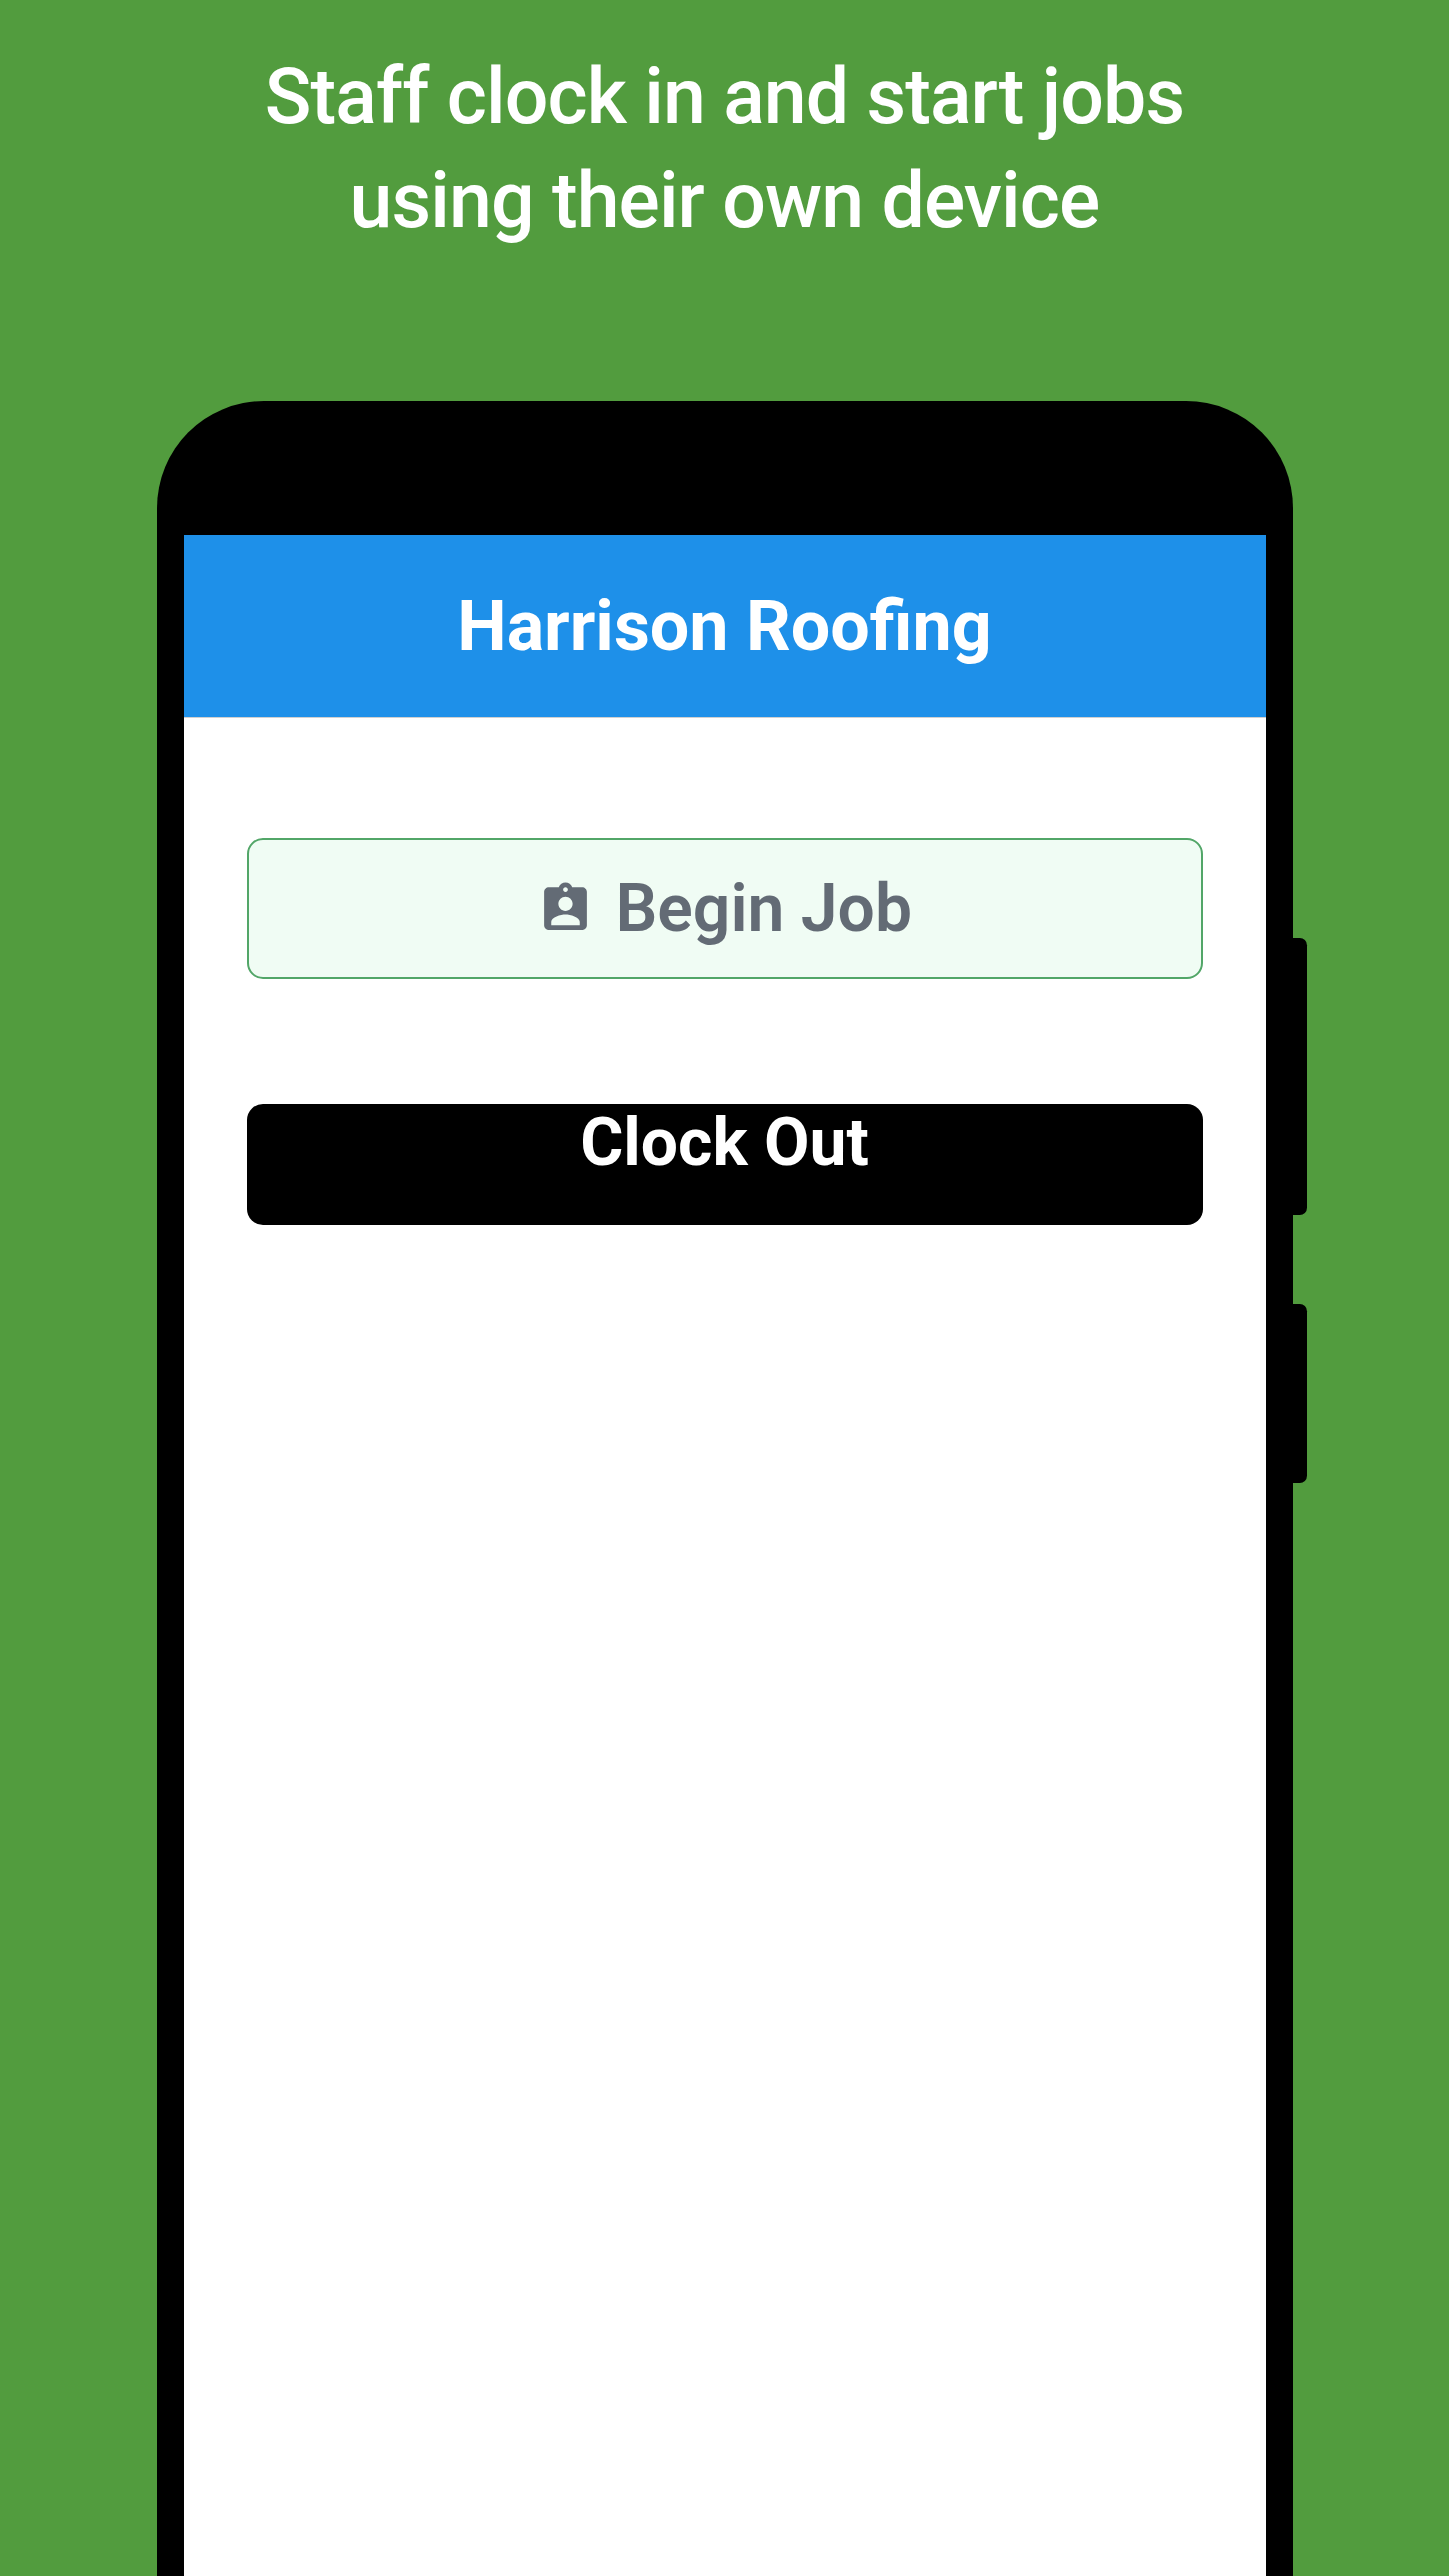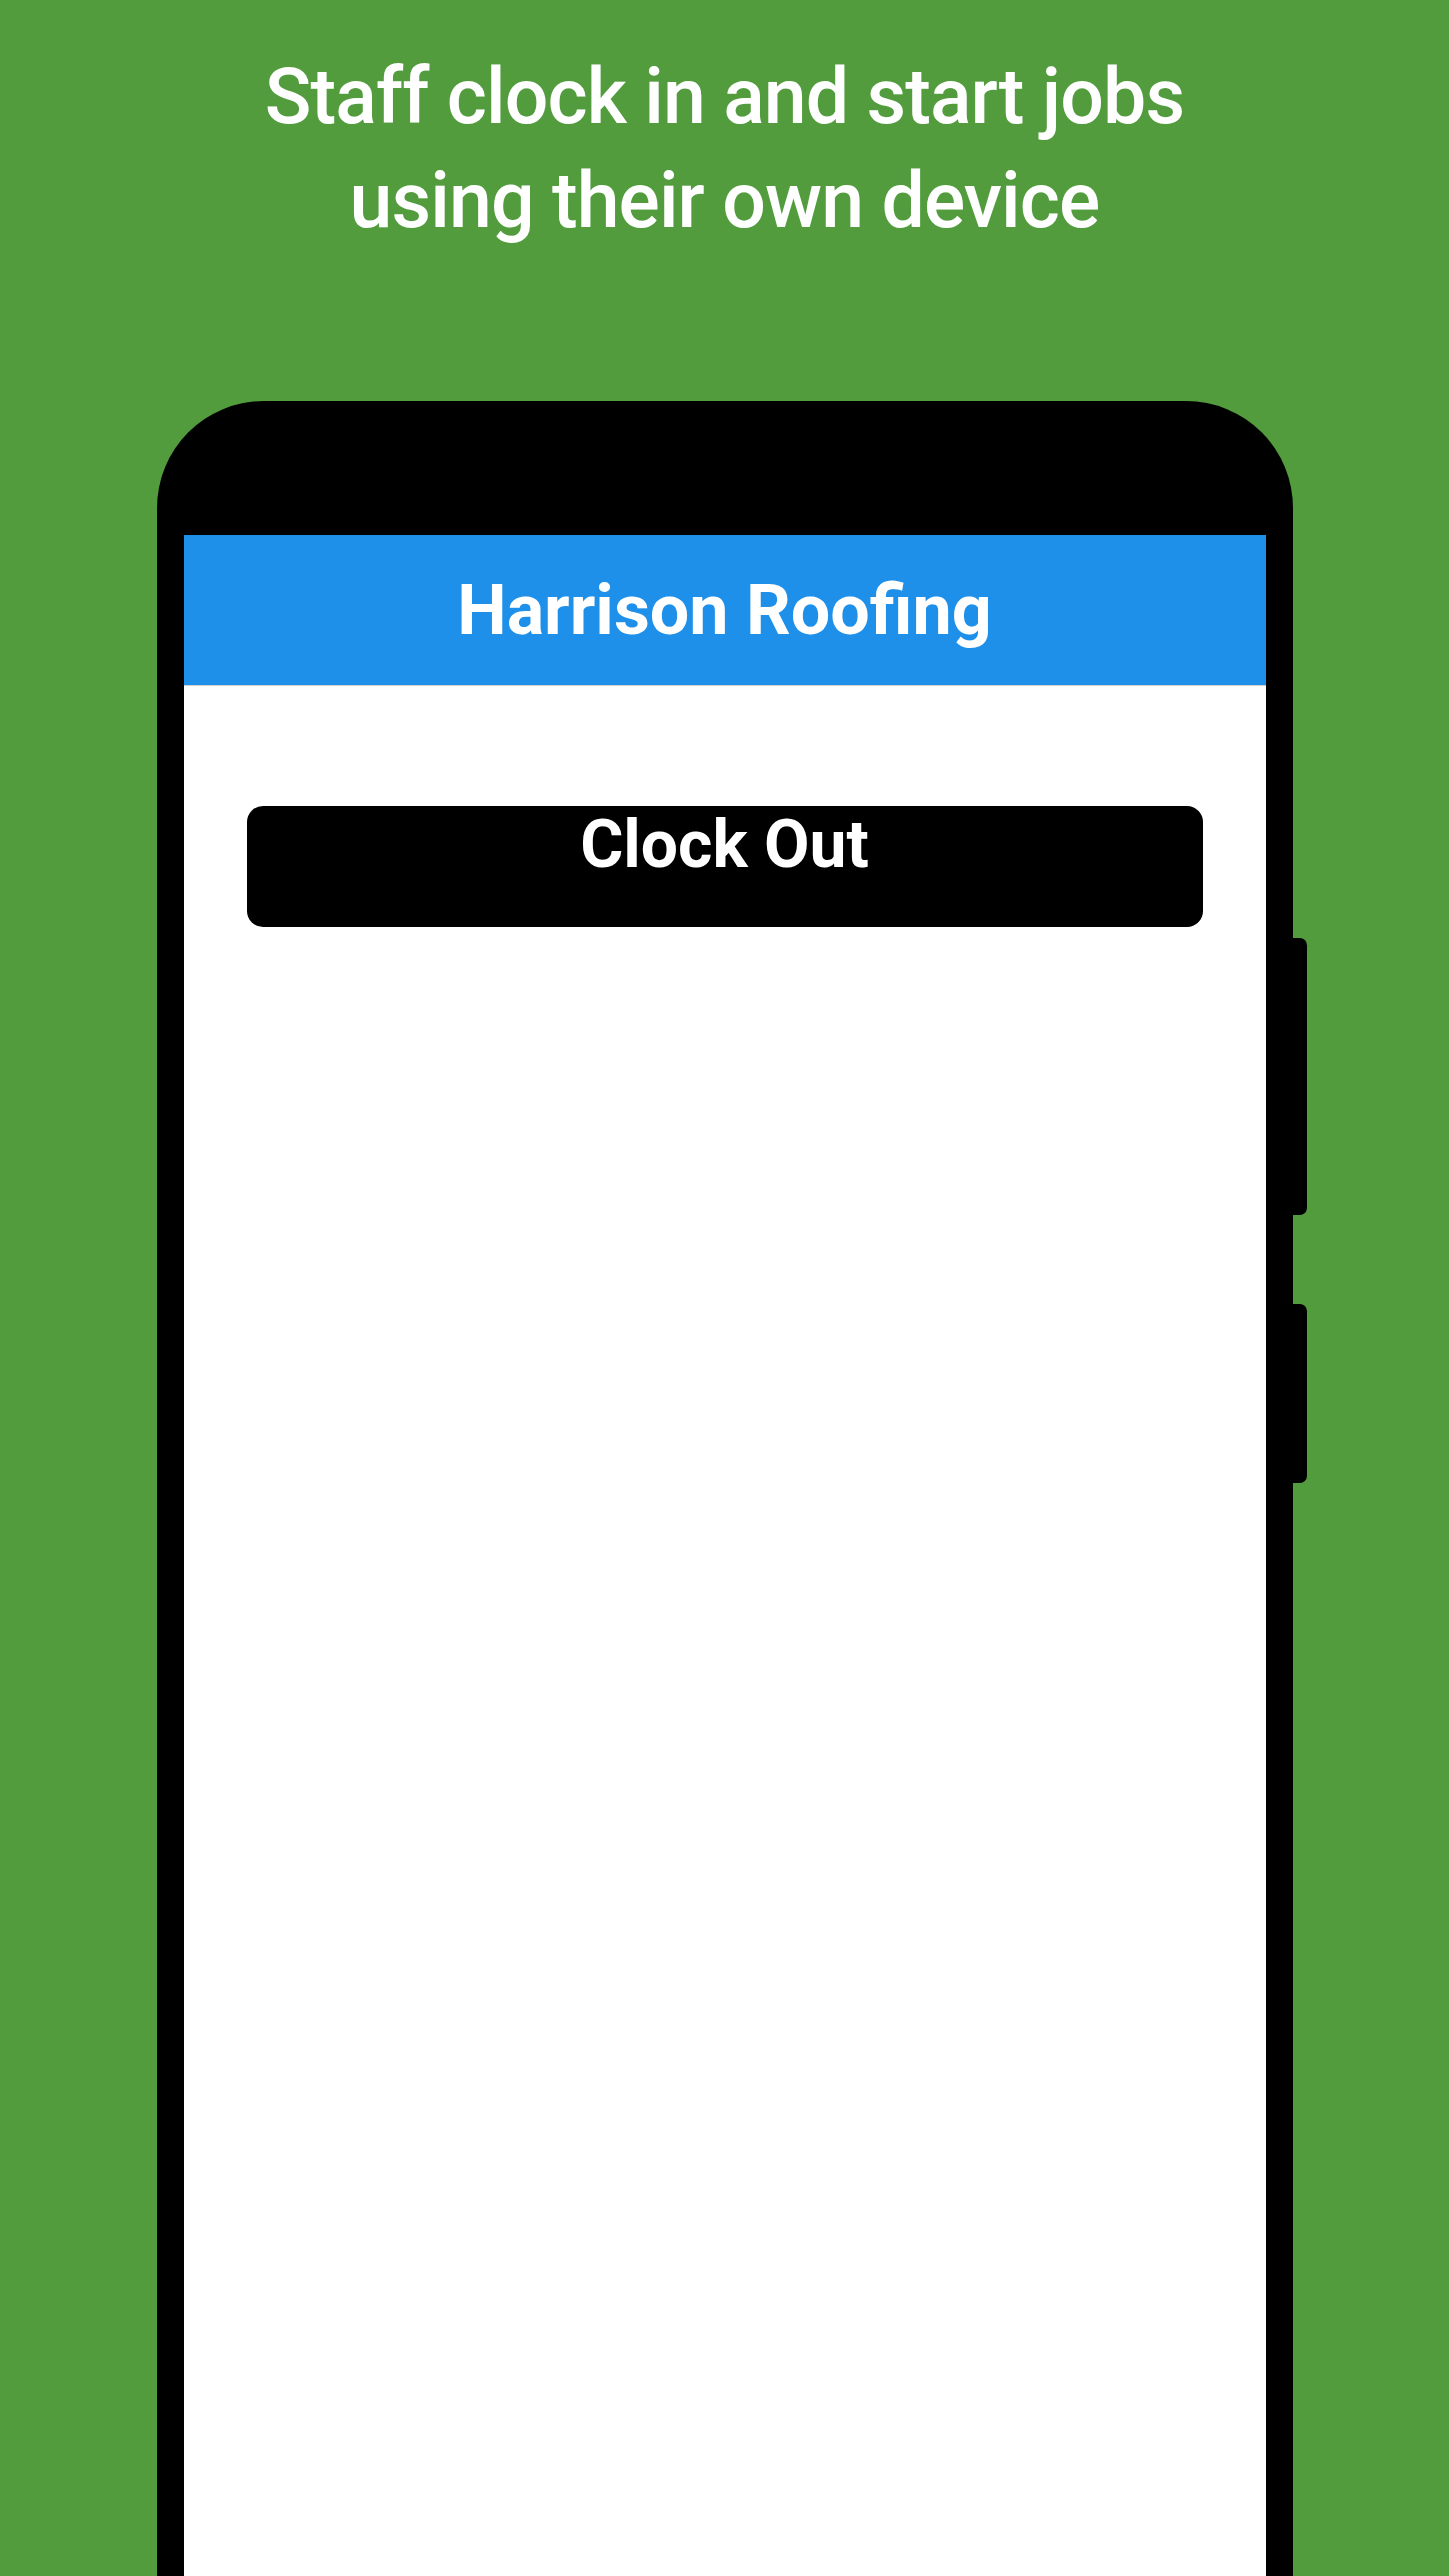--- a/index.html
+++ b/index.html
@@ -62,21 +62,21 @@
     .screen {
       background: #fff;
       width: calc(100% - 54px);
       height: 100%;
       margin: 0 auto;
       overflow: hidden;
     }
     
     .app-header {
       background: #1e90e9;
-      height: 151px;
+      height: 183px;
       display: flex;
       align-items: center;
       justify-content: center;
       border-bottom: 1.8px solid #d0d0d0;
     }
     
     .app-title {
       color: white;
       font-size: 70px;
       font-weight: 700;
@@ -199,20 +199,26 @@
   <div class="phone-side-button-2"></div>
 
   <div class="screen">
     <div class="app-header">
       <div class="app-title">Harrison Roofing</div>
     </div>
 
     <div class="content">
 
 
+      <div class="begin-job-button">
+        <svg class="begin-job-icon" viewBox="0 0 24 24">
+          <path d="M19 3h-4.18C14.4 1.84 13.3 1 12 1c-1.3 0-2.4.84-2.82 2H5c-1.1 0-2 .9-2 2v14c0 1.1.9 2 2 2h14c1.1 0 2-.9 2-2V5c0-1.1-.9-2-2-2zm-7 0c.55 0 1 .45 1 1s-.45 1-1 1-1-.45-1-1 .45-1 1-1zm0 4c1.66 0 3 1.34 3 3s-1.34 3-3 3-3-1.34-3-3 1.34-3 3-3zm6 12H6v-1.4c0-2 4-3.1 6-3.1s6 1.1 6 3.1V19z"></path>
+        </svg>
+        <span class="begin-job-label">Begin Job</span>
+      </div>
 
       <div class="clock-out-button">
         <span class="clock-out-label">Clock Out</span>
       </div>
 
     </div>
   </div>
 </div>
 
 

